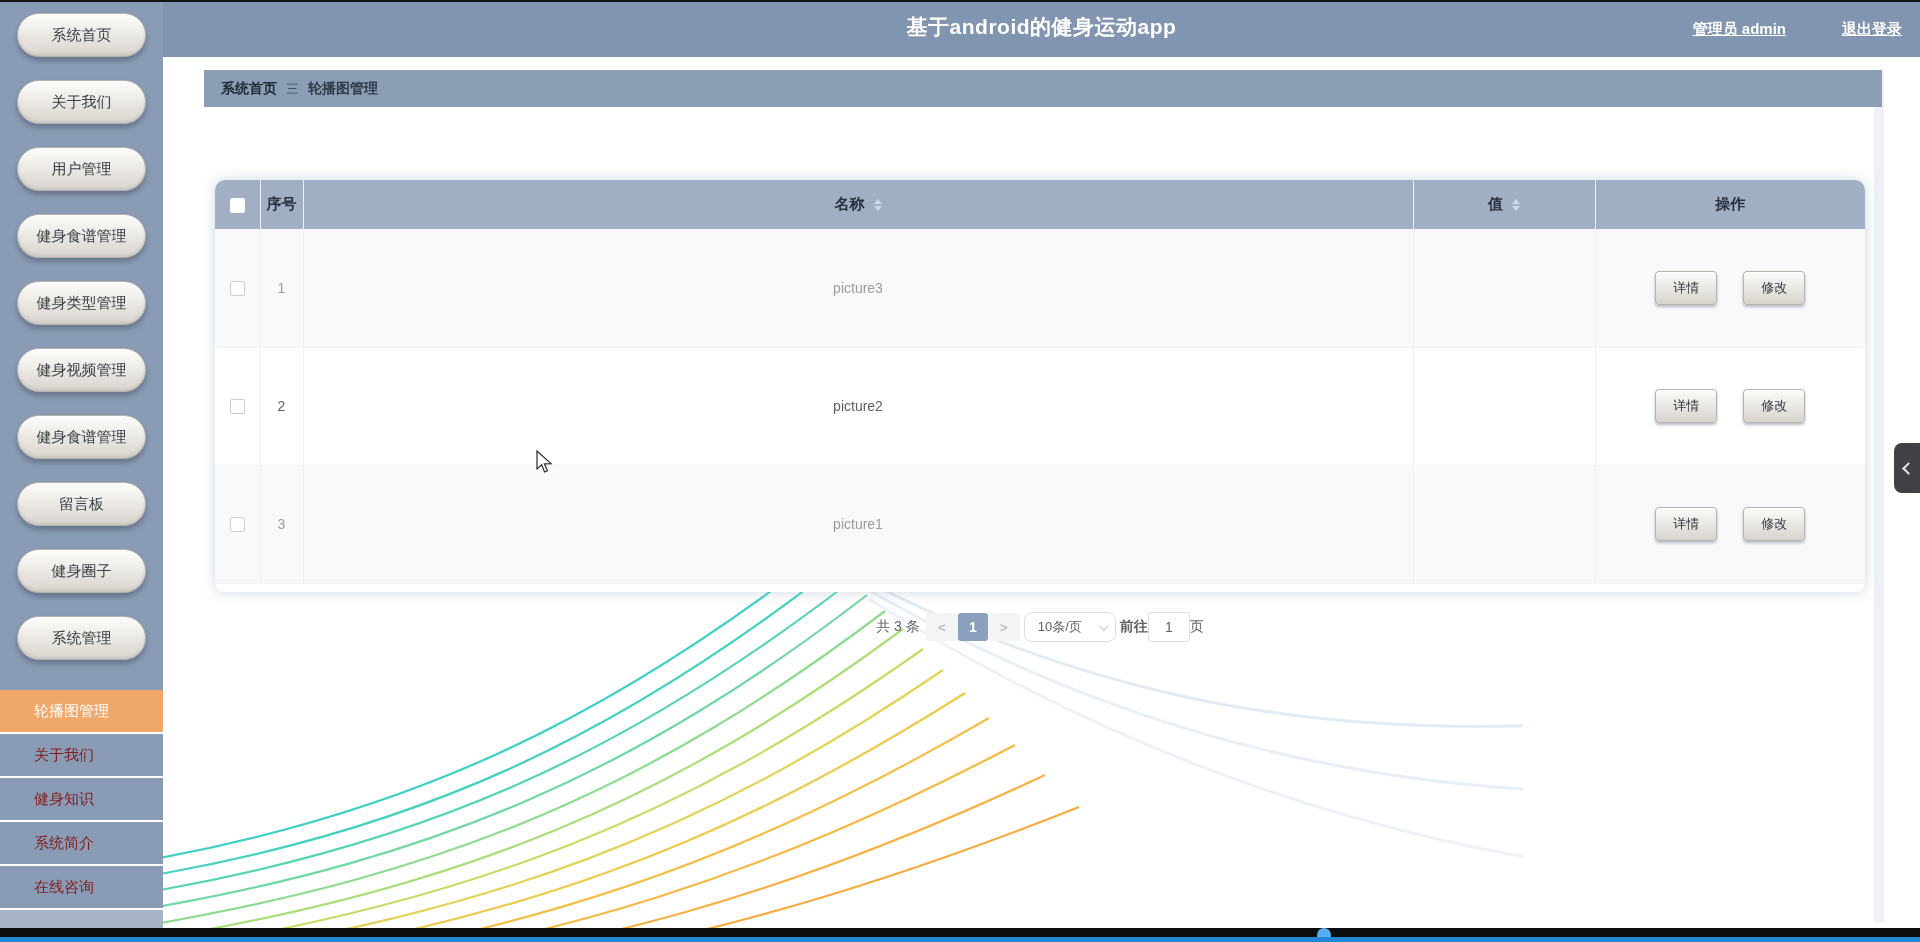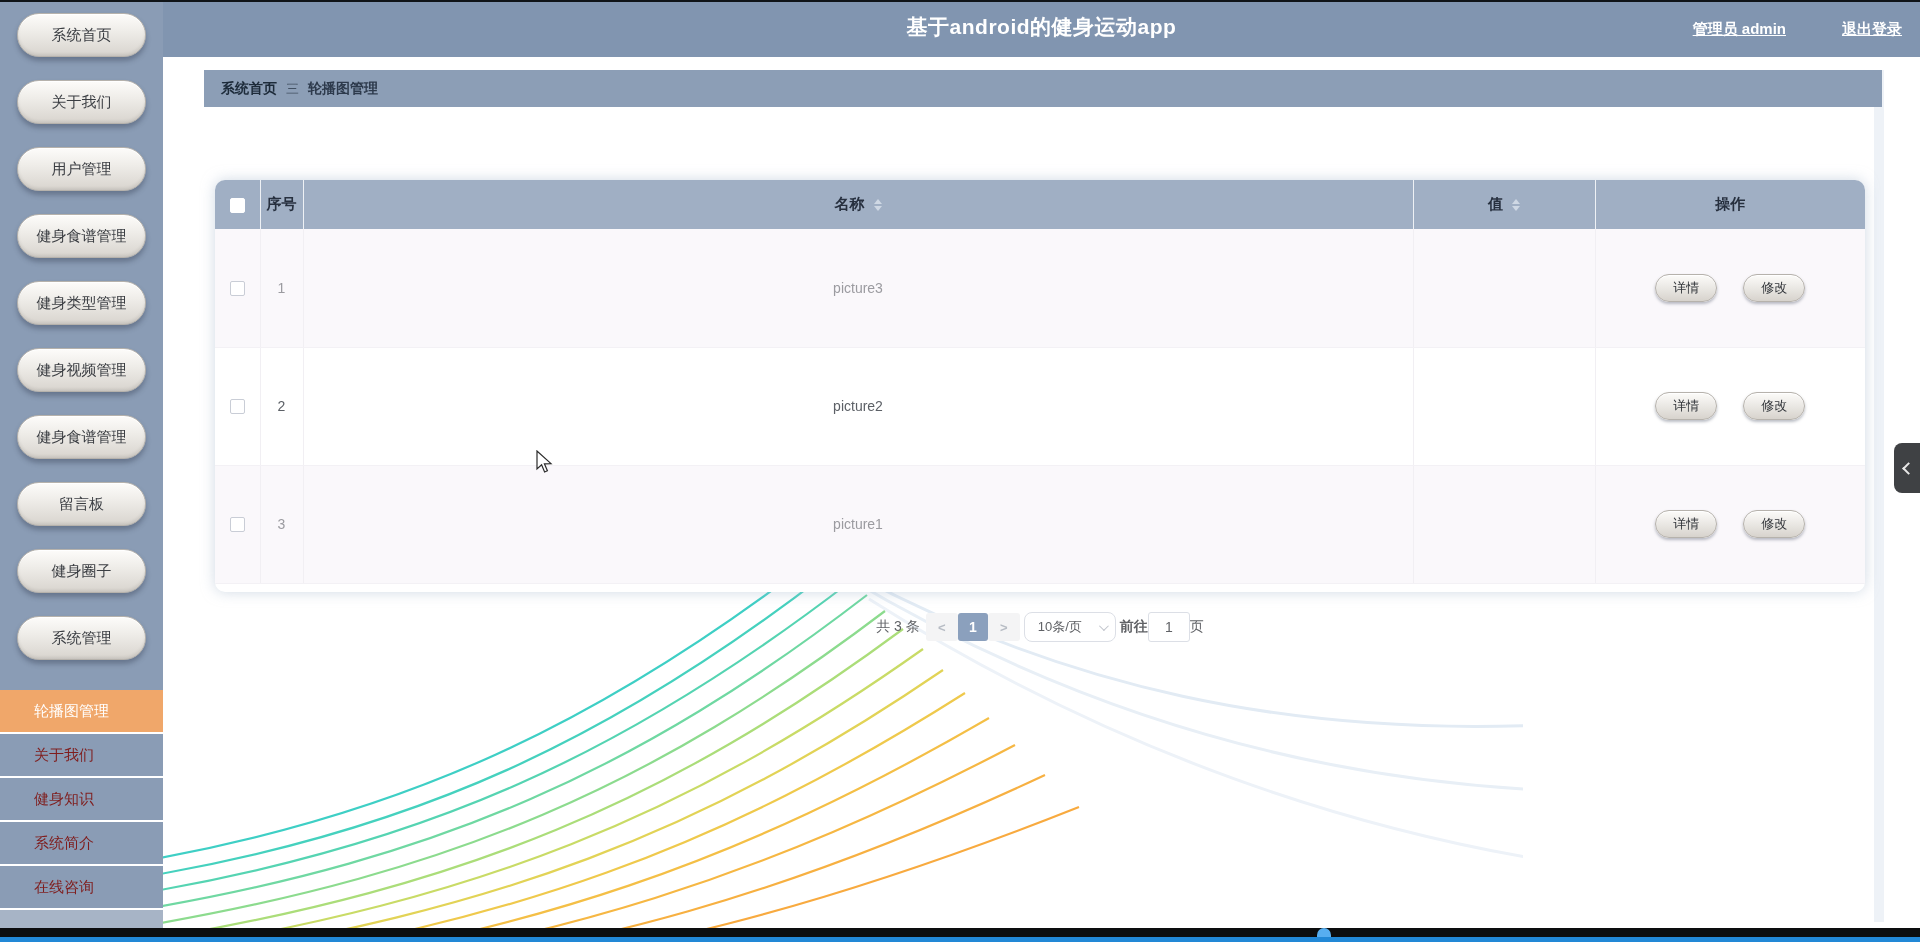--- a/index.html
+++ b/index.html
@@ -63,22 +63,22 @@
 
   .checkbox{display:inline-block;width:15px;height:15px;border-radius:2px;background:#ffffff;
         border:1px solid #c9cdd6;vertical-align:middle;cursor:pointer;}
   th .checkbox{border-color:#ffffff;}
 
   .caret-wrap{display:inline-flex;flex-direction:column;gap:2px;margin-left:5px;vertical-align:middle;}
   .caret{width:0;height:0;border-left:4px solid transparent;border-right:4px solid transparent;}
   .caret.up{border-bottom:5px solid #cfd8e4;}
   .caret.down{border-top:5px solid #cfd8e4;}
 
-  .action-btn{display:inline-flex;align-items:center;justify-content:center;width:62px;height:28px;
-        border-radius:14px;margin:4px 11px;font-size:13px;color:#33363b;cursor:pointer;
+  .action-btn{display:inline-flex;align-items:center;justify-content:center;width:62px;height:34px;
+        border-radius:4px;margin:4px 11px;font-size:13px;color:#33363b;cursor:pointer;
         background:linear-gradient(180deg,#fcfbf9 0%,#eceae6 45%,#d7d3cd 100%);
         border:1px solid #b6b2ac;
         box-shadow:0 2px 3px rgba(60,70,90,.35), inset 0 1px 0 #ffffff;}
 
   
   .pagination{position:absolute;left:215px;top:612px;width:1650px;display:flex;align-items:center;
         justify-content:center;gap:0;z-index:2;font-size:14px;color:#606266;}
   .pg-total{margin-right:6px;}
   .pg-btn{width:32px;height:28px;border-radius:3px;background:#f4f4f5;color:#b7bcc4;font-weight:700;
         display:flex;align-items:center;justify-content:center;font-size:13px;cursor:default;}

